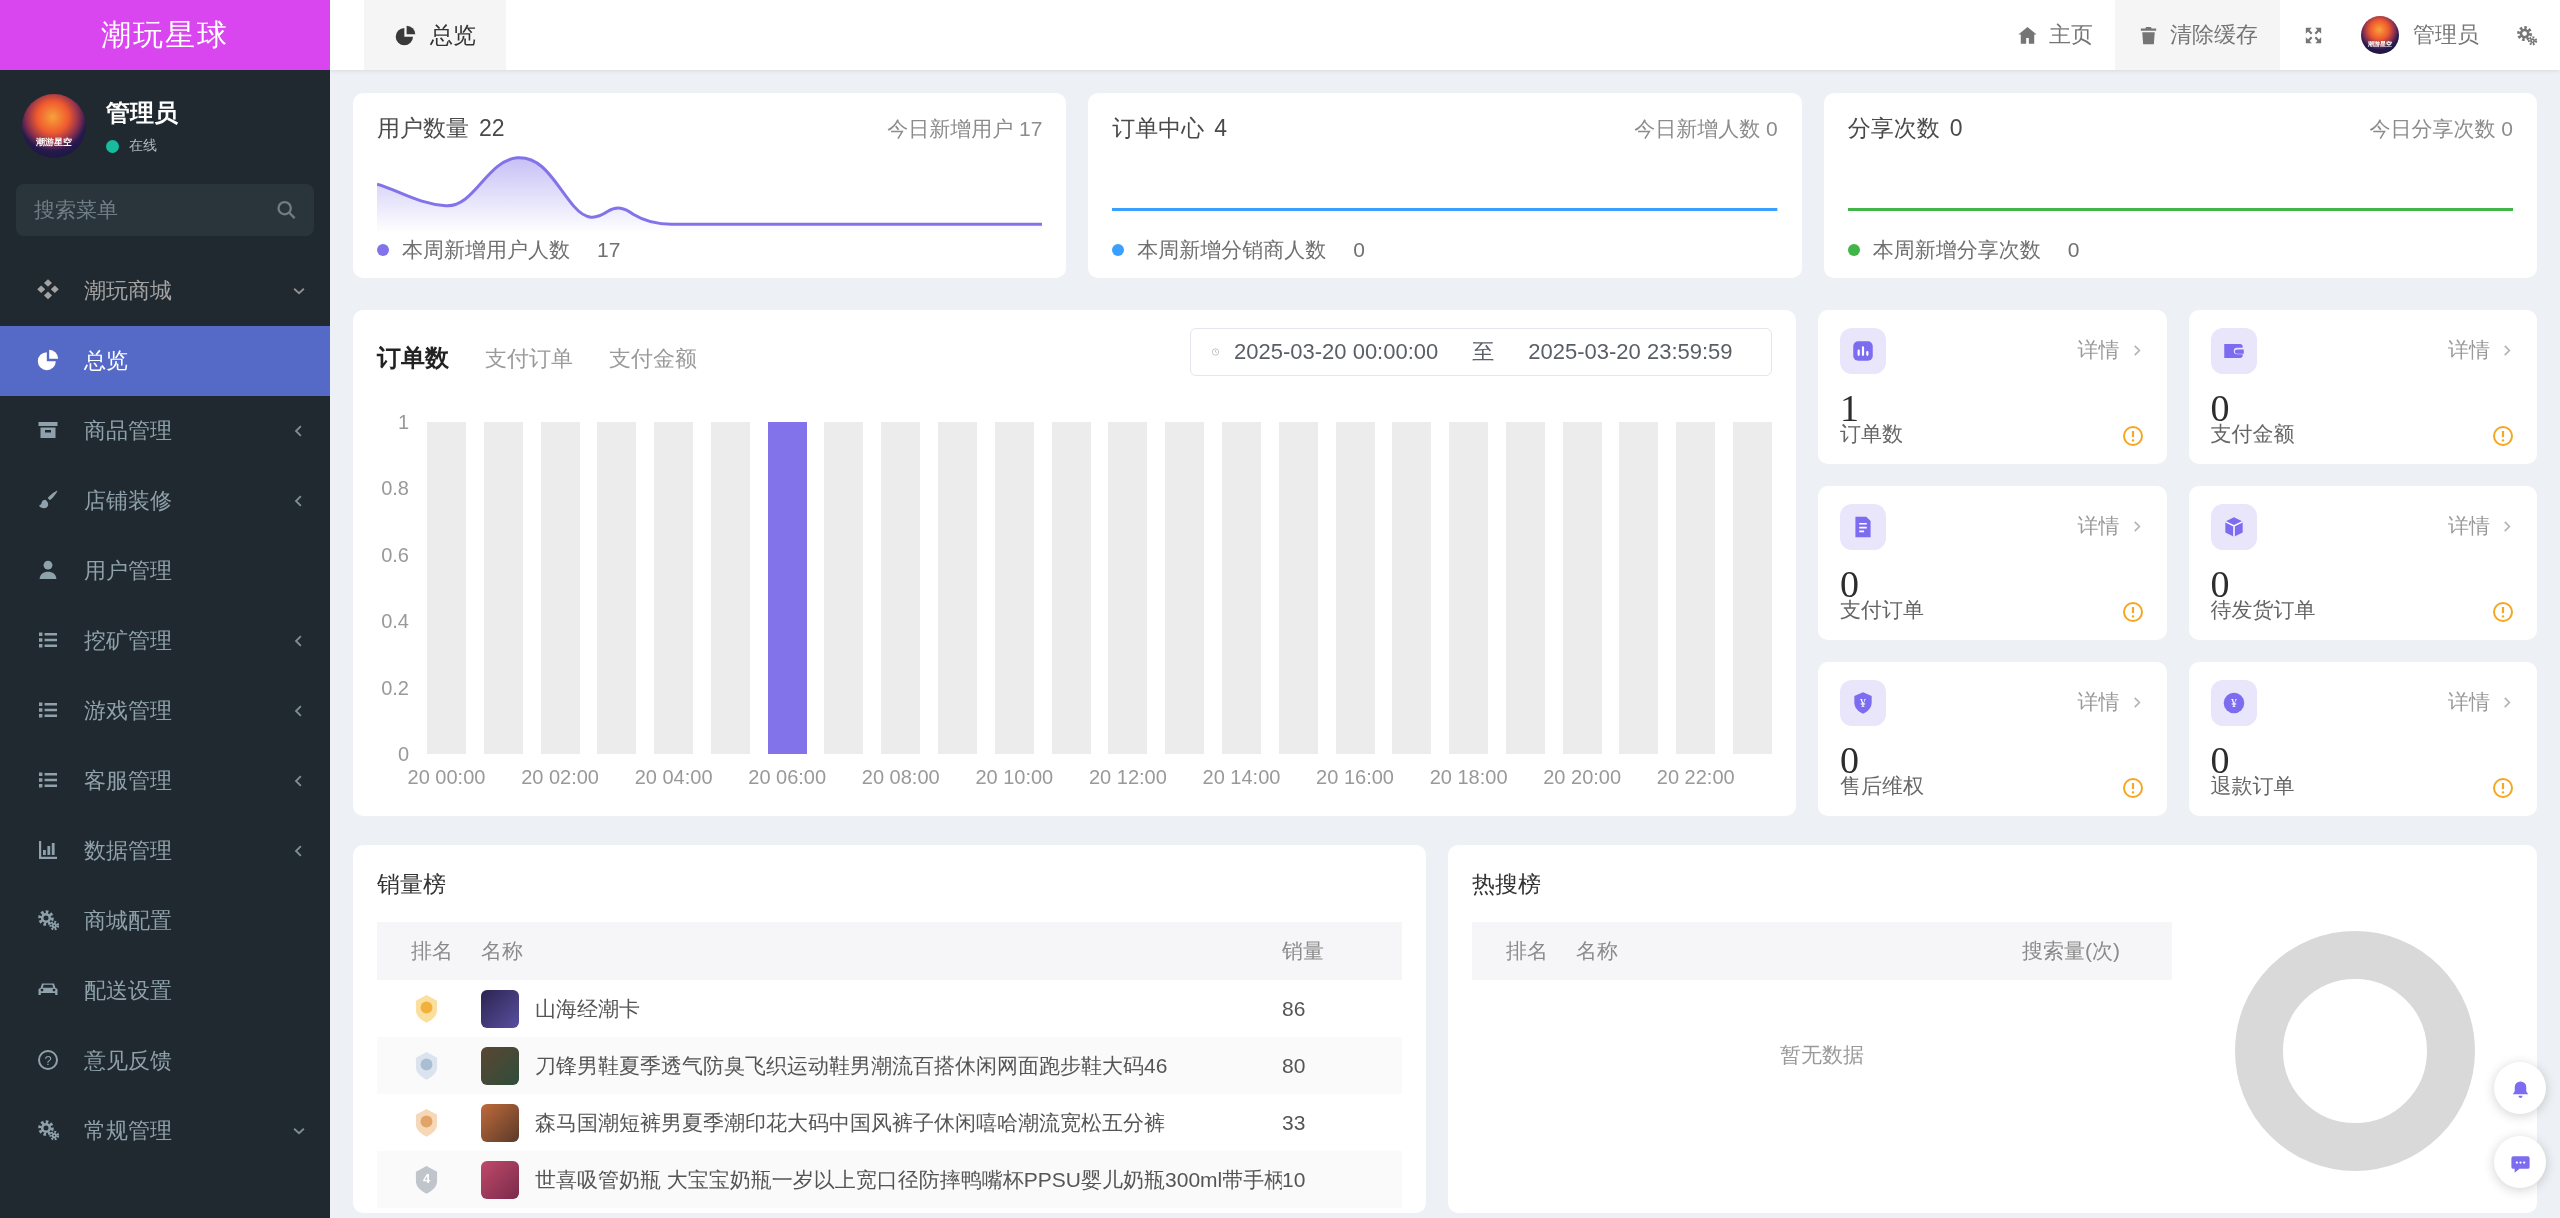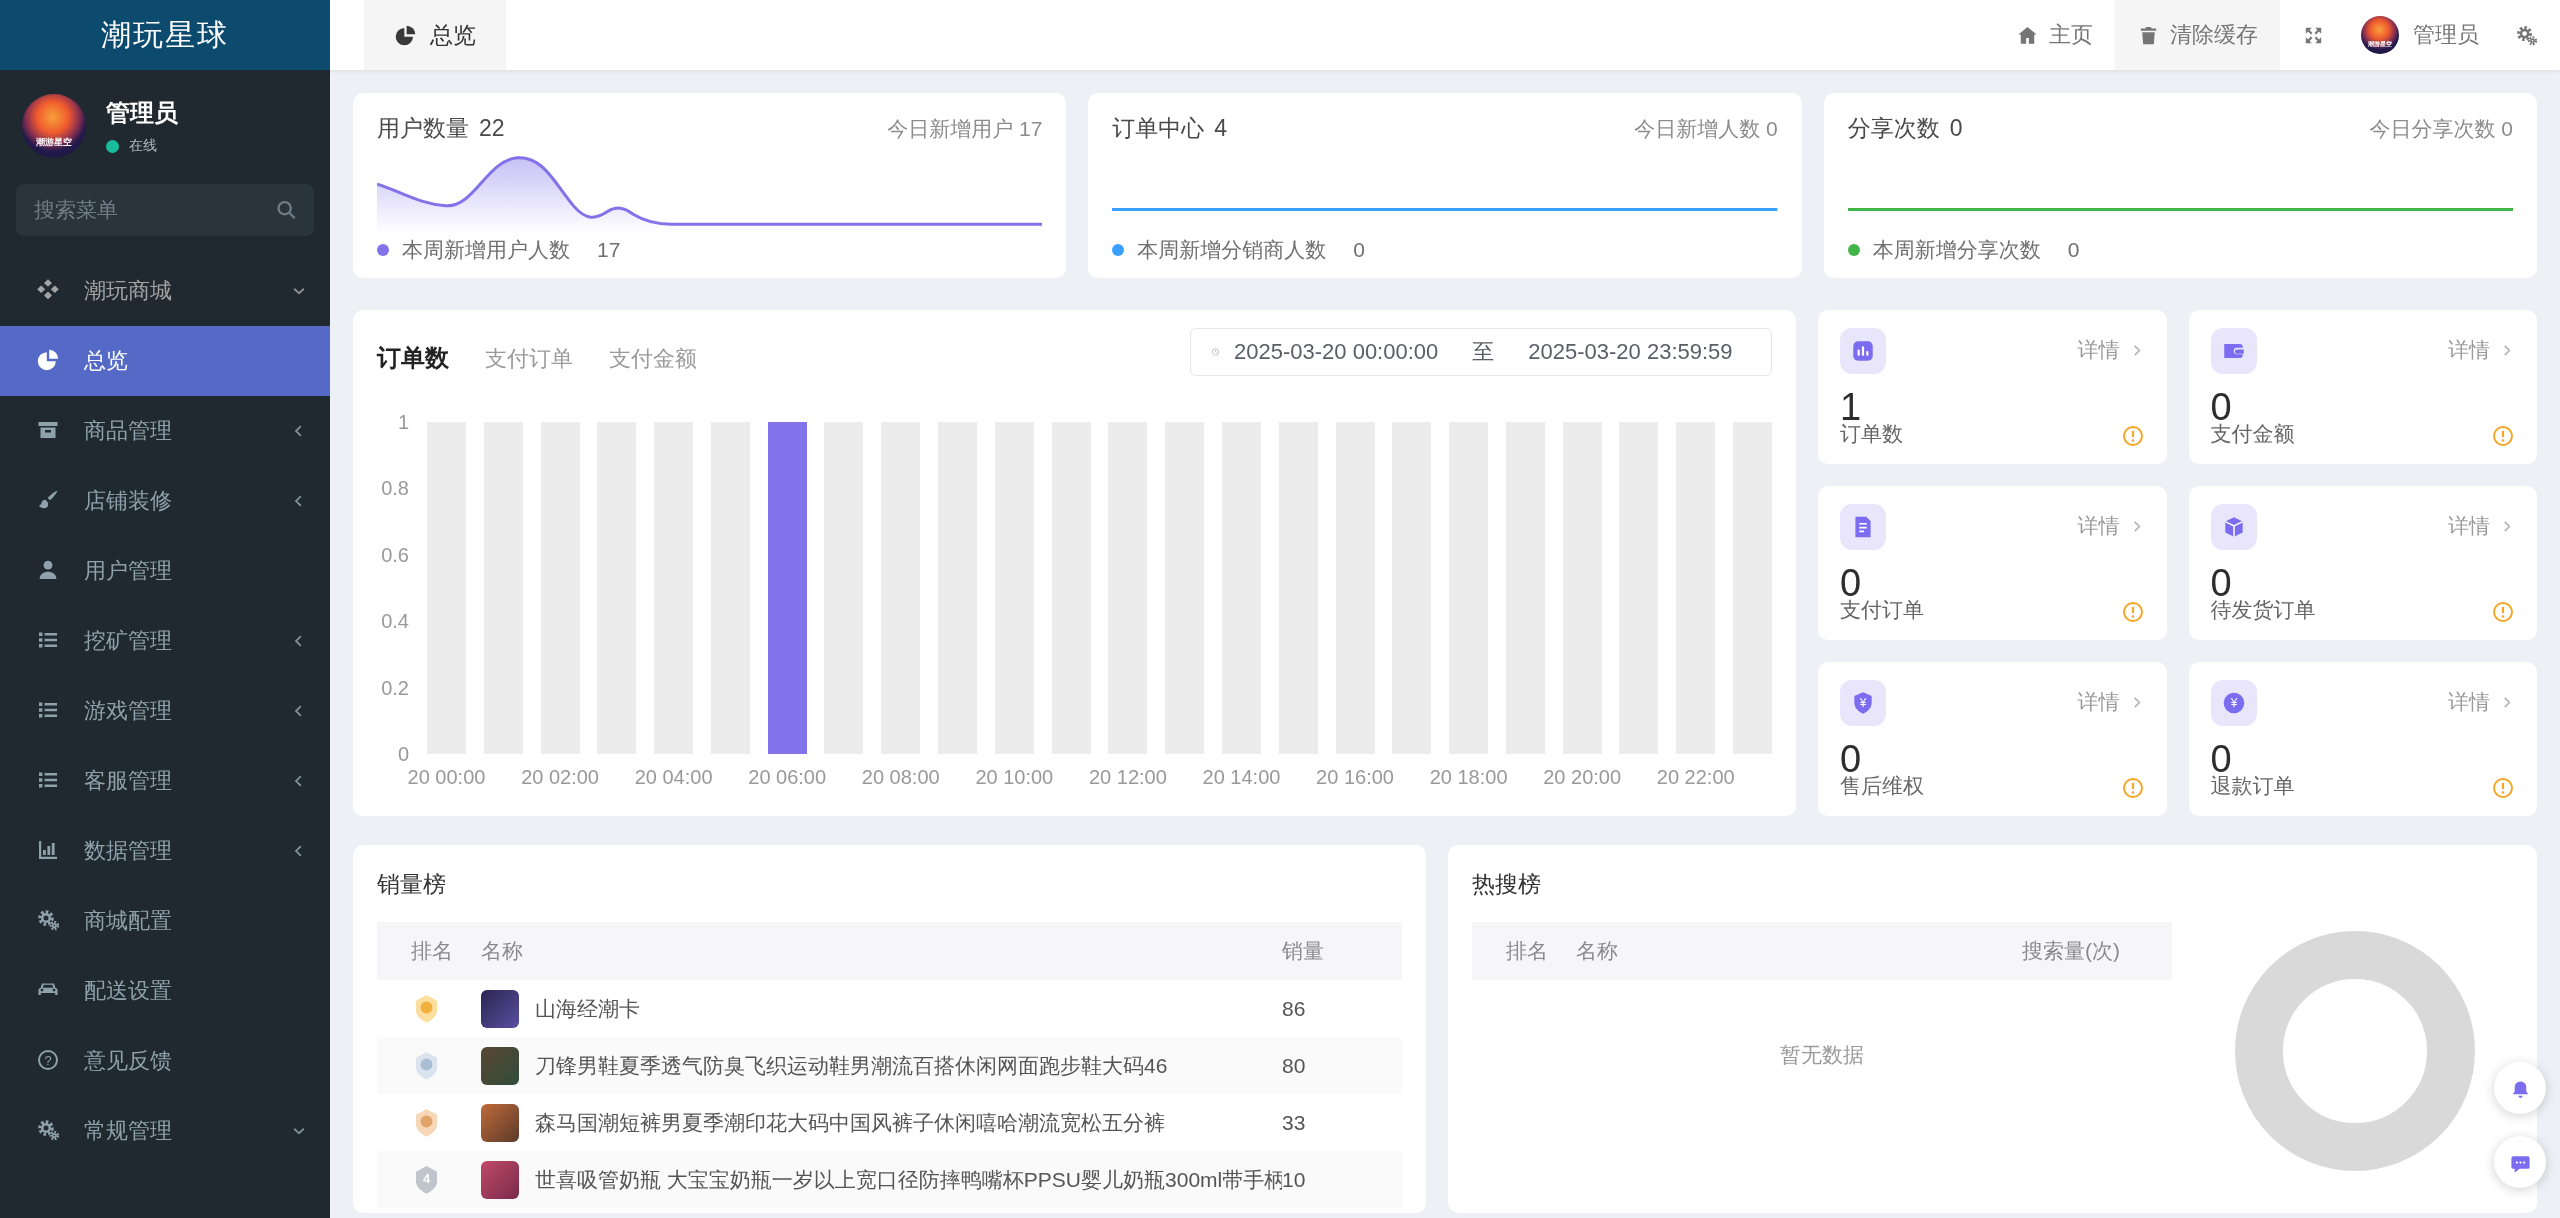--- a/index.html
+++ b/index.html
@@ -3,21 +3,21 @@
 <meta charset="utf-8">
 <style>
   * { margin:0; padding:0; box-sizing:border-box; }
   html,body { width:2560px; height:1218px; overflow:hidden;
     font-family:"Liberation Sans","DejaVu Sans",sans-serif; background:#edf0f4; }
   .ic { display:block; }
 
   
   .sidebar { position:fixed; left:0; top:0; width:330px; height:1218px; background:#20292f; z-index:10; }
   .brand { height:70px; display:flex; align-items:center; justify-content:center;
-    background:#0c4a6e; color:#fff; font-size:30px; letter-spacing:2px; }
+    background:#d946ef; color:#fff; font-size:30px; letter-spacing:2px; }
   .profile { display:flex; align-items:center; gap:20px; padding:24px 24px 6px 22px; }
   .avatar { border-radius:50%; position:relative; flex:none; overflow:hidden;
     background:radial-gradient(circle at 48% 36%, #f7a23b 0%, #ef5a2e 30%, #8a2f4f 50%, #241a4e 64%, #17102f 100%); }
   .avatar span { position:absolute; left:0; right:0; bottom:14%; text-align:center; color:#fff; font-weight:bold; }
   .avatar.big { width:64px; height:64px; } .avatar.big span { font-size:9px; }
   .avatar.small { width:38px; height:38px; } .avatar.small span { font-size:6px; }
   .p-name { color:#fff; font-size:24px; font-weight:bold; }
   .p-status { display:flex; align-items:center; gap:10px; color:#aebac1; font-size:14px; margin-top:8px; }
   .dot { width:13px; height:13px; border-radius:50%; background:#18bc9c; }
   .search-wrap { margin:20px 16px 4px; position:relative; }
@@ -86,21 +86,21 @@
   .yticks span { position:absolute; right:4px; transform:translateY(-50%);
     font-size:20px; color:#999; }
   .bars { position:absolute; left:50px; right:0; top:0; bottom:0; display:flex;
     justify-content:space-between; }
   .bar { width:39px; height:100%; background:#ececec; }
   .xlabels { position:absolute; left:50px; right:0; top:100%; height:40px; }
   .xlabels span { position:absolute; top:12px; transform:translateX(-50%);
     font-size:20px; color:#999; white-space:nowrap; }
 
   
-  .kpi-grid { flex:1; display:grid; grid-template-columns:1fr 1fr; grid-auto-rows:154px; gap:22px; }
+  .kpi-grid { flex:1; display:grid; grid-template-columns:1fr 1fr; grid-auto-rows:154px; gap:22px;font-family:Liberation Serif, serif; }
   .kpi { background:#fff; border-radius:10px; padding:18px 22px; position:relative; }
   .kpi-badge { width:46px; height:46px; border-radius:12px; background:#e9e5fb; color:#7c6cf0;
     display:flex; align-items:center; justify-content:center; }
   .kpi-badge svg { width:26px; height:26px; }
   .kpi-detail { position:absolute; right:22px; top:26px; display:flex; align-items:center; gap:8px;
     color:#9a9a9a; font-size:21px; cursor:pointer; }
   .kpi-detail svg { width:17px; height:17px; color:#b5b5b5; }
   .kpi-num { font-size:38px; color:#2d2d2d; margin-top:12px; font-weight:500; }
   .kpi-label { position:absolute; left:22px; bottom:16px; font-size:21px; color:#666; }
   .kpi-warn { position:absolute; right:22px; bottom:16px; color:#f5a623; }

